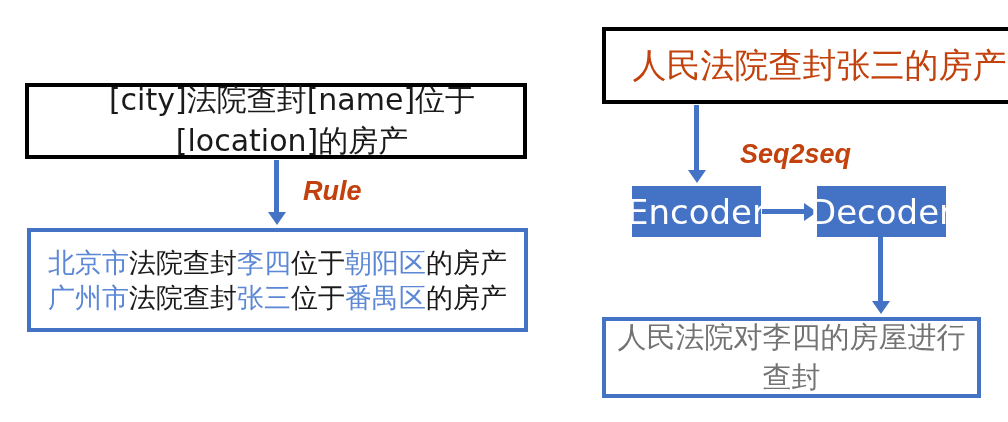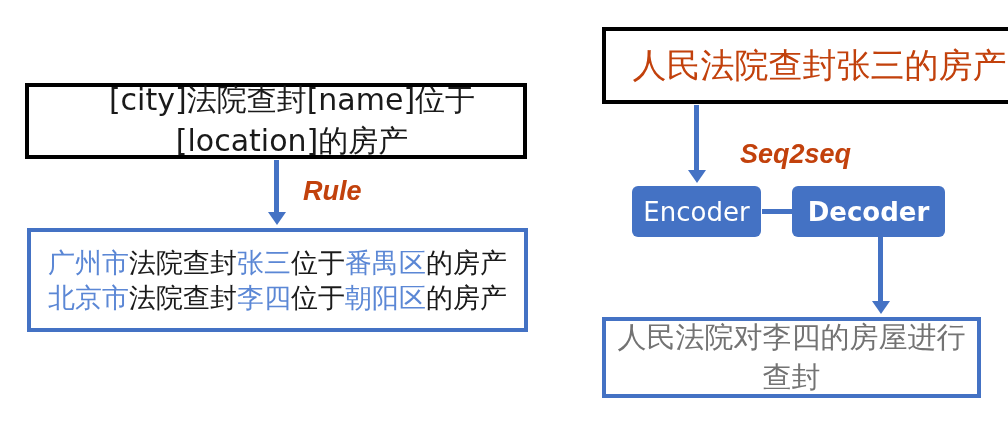--- a/index.html
+++ b/index.html
@@ -25,27 +25,27 @@
   .out-box-l { left:27px;  top:228px; width:501px; height:104px; font-size:27px; color:#1a1a1a; }
   .out-line  { line-height:35px; white-space:nowrap; }
   .entity    { color:#5B87D5; }
 
   .in-box-r  { left:602px; top:27px;  width:435px; height:77px;  font-size:34px; color:#c2410c; }
   .out-box-r { left:602px; top:317px; width:379px; height:81px;  font-size:29px; color:#737373; }
 
   .node {
     position:absolute;
     background:#4472C4;
-    border-radius:6px;
+    border-radius:0;
     color:#ffffff;
     display:flex; align-items:center; justify-content:center;
-    font-size:26px;
+    font-size:34px;
   }
   .encoder { left:632px; top:186px; width:129px; height:51px; }
-  .decoder { left:792px; top:186px; width:153px; height:51px;font-weight:bold; }
+  .decoder { left:817px; top:186px; width:129px; height:51px; }
 
   .flow-label {
     position:absolute;
     font-weight:bold; font-style:italic;
     font-size:27px; color:#c2410c;
     font-family:"Liberation Sans",sans-serif;
     white-space:nowrap;
   }
   .rule-label    { left:303px; top:176px; }
   .seq2seq-label { left:740px; top:139px; }
@@ -89,24 +89,24 @@
 
   <div class="box black-border tpl-box">
     <span>[city]法院查封[name]位于[location]的房产</span>
   </div>
 
   <div class="v-arrow arrow-rule"></div>
   <div class="flow-label rule-label">Rule</div>
 
   <div class="box blue-border out-box-l">
     <div class="out-line">
-      <span class="entity">广州市</span><span>法院查封</span><span class="entity">张三</span><span>位于</span><span class="entity">番禺区</span><span>的房产</span>
+      <span class="entity">北京市</span><span>法院查封</span><span class="entity">李四</span><span>位于</span><span class="entity">朝阳区</span><span>的房产</span>
     </div>
     <div class="out-line">
-      <span class="entity">北京市</span><span>法院查封</span><span class="entity">李四</span><span>位于</span><span class="entity">朝阳区</span><span>的房产</span>
+      <span class="entity">广州市</span><span>法院查封</span><span class="entity">张三</span><span>位于</span><span class="entity">番禺区</span><span>的房产</span>
     </div>
   </div>
 
   <div class="box black-border in-box-r">
     <span>人民法院查封张三的房产</span>
   </div>
 
   <div class="v-arrow arrow-seq"></div>
   <div class="flow-label seq2seq-label">Seq2seq</div>
 

